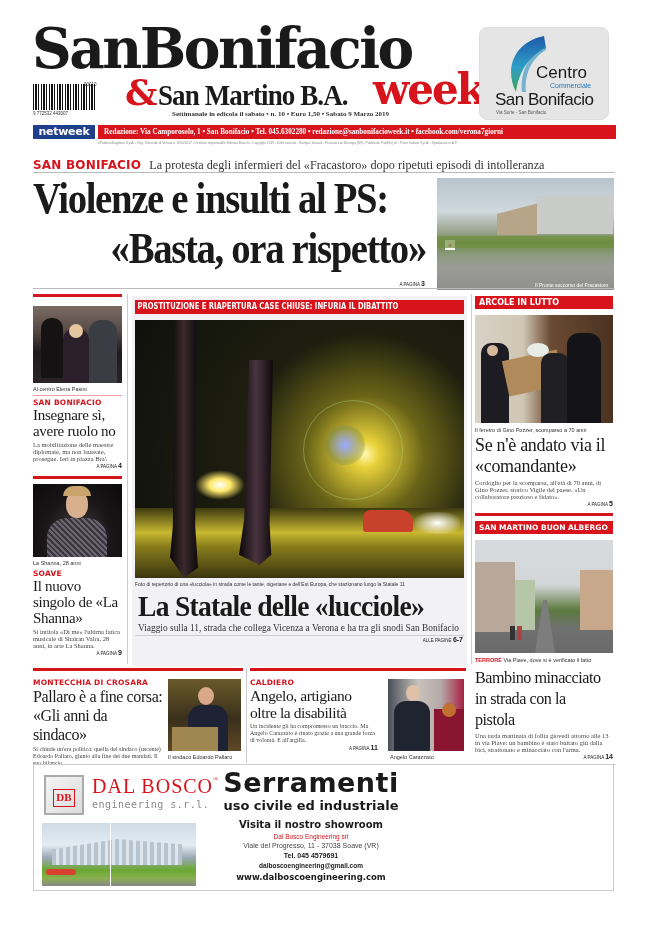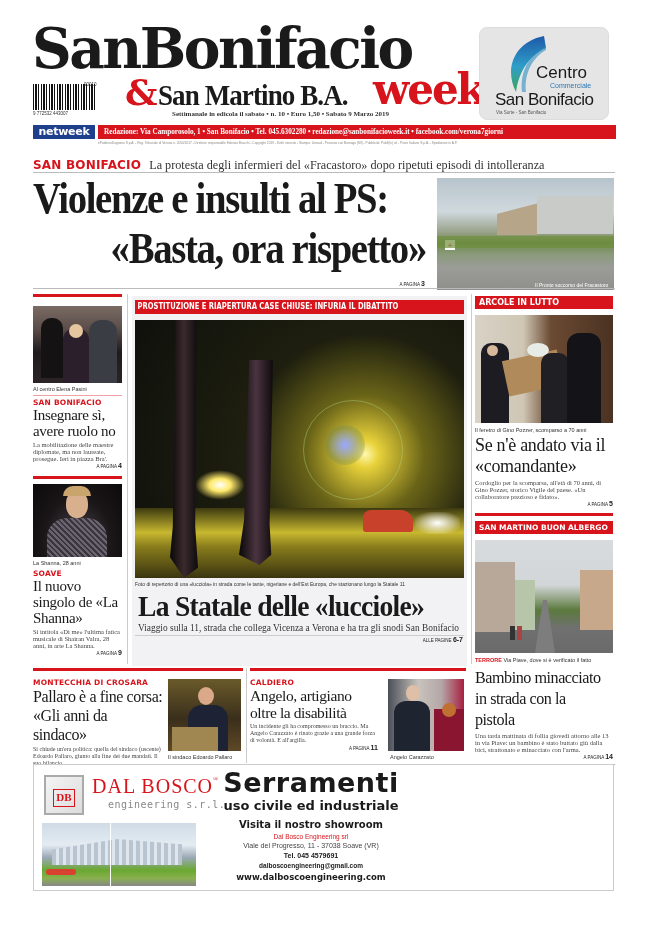--- a/index.html
+++ b/index.html
@@ -209,21 +209,21 @@
 <div class="abs" style="left:33px;top:764px;width:582px;height:1px;background:#aaa;"></div>
 
 <div class="abs" style="left:33px;top:764px;width:581px;height:127px;border:1px solid #ccc;background:#fff;">
 
   <div class="abs" style="left:10px;top:10px;width:40px;height:40px;border:2px solid #aaa;background:linear-gradient(135deg,#f4f4f4,#dcdcdc);">
     <div style="margin:12px auto 0;width:22px;height:18px;border:1.5px solid #d7141c;color:#d7141c;font-family:'Liberation Serif',serif;font-weight:bold;font-size:11px;line-height:15px;text-align:center;">DB</div>
   </div>
   <div class="abs" style="left:58px;top:10px;white-space:nowrap;">
     <span style="font-family:'Liberation Serif',serif;font-size:20px;color:#d7141c;letter-spacing:1px;font-variant:small-caps;">DAL BOSCO</span><span style="font-size:7px;color:#d7141c;vertical-align:top;">®</span>
   </div>
-  <div class="abs" style="left:74px;top:34px;font-family:'DejaVu Sans Mono',monospace;font-size:10px;color:#888;letter-spacing:0.5px;">engineering s.r.l.</div>
+  <div class="abs" style="left:58px;top:34px;font-family:'DejaVu Sans Mono',monospace;font-size:10px;color:#888;letter-spacing:0.5px;">engineering s.r.l.</div>
 
   <div class="abs photo" style="left:8px;top:58px;width:154px;height:63px;background:linear-gradient(180deg,#cfdbe6 0%,#e4ecf2 35%,#9aa8b6 55%,#6aa830 75%,#8ab050 88%,#888 100%);">
     <div class="abs" style="left:10px;top:16px;width:130px;height:26px;background:repeating-linear-gradient(90deg,#b8c4d0 0 4px,#dfe6ee 4px 7px);clip-path:polygon(0 40%,50% 0,100% 20%,100% 100%,0 100%);"></div>
     <div class="abs" style="left:68px;top:0;width:1px;height:63px;background:#fff;"></div>
     <div class="abs" style="left:4px;top:46px;width:30px;height:6px;background:#d84030;border-radius:3px;"></div>
   </div>
 
   <div class="abs" style="left:172px;top:2px;width:210px;text-align:center;font-family:'DejaVu Sans',sans-serif;font-weight:bold;font-size:27px;color:#1a1a1a;letter-spacing:0.5px;line-height:32px;">Serramenti</div>
   <div class="abs" style="left:172px;top:33px;width:210px;text-align:center;font-family:'DejaVu Sans',sans-serif;font-weight:bold;font-size:13px;color:#1a1a1a;">uso civile ed industriale</div>
   <div class="abs" style="left:172px;top:54px;width:210px;text-align:center;font-family:'DejaVu Sans',sans-serif;font-weight:bold;font-size:10px;color:#1a1a1a;">Visita il nostro showroom</div>

